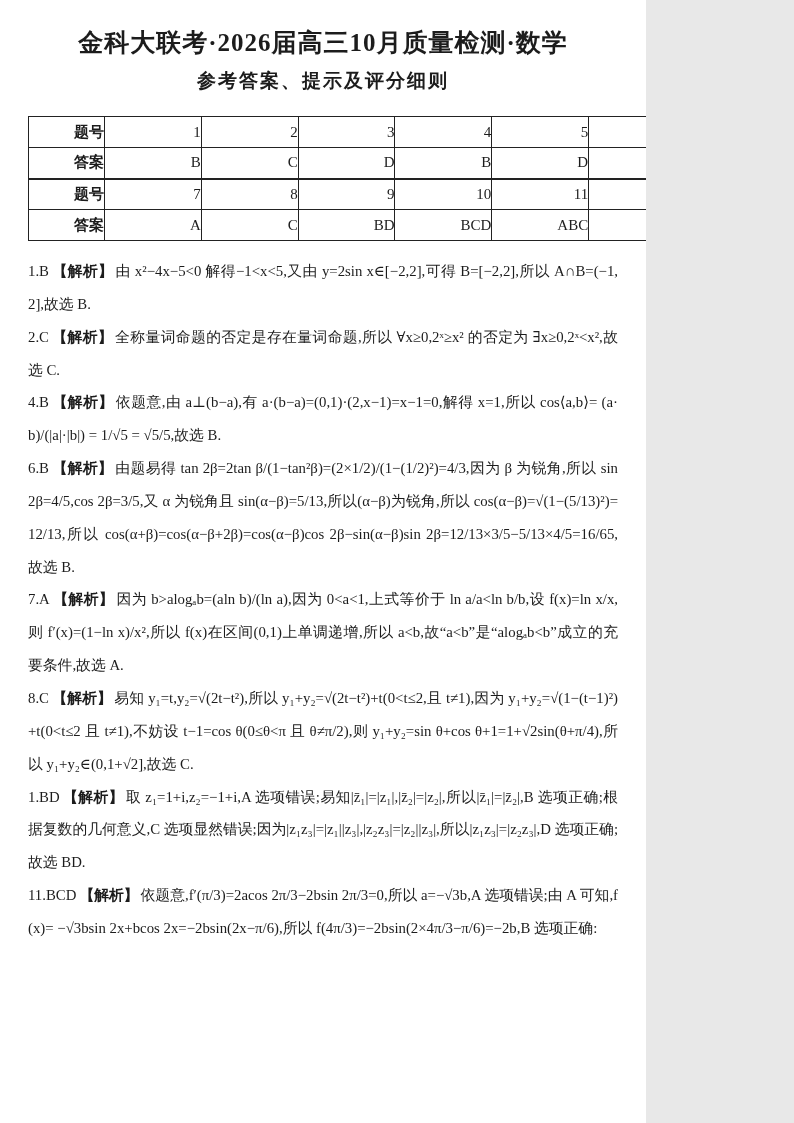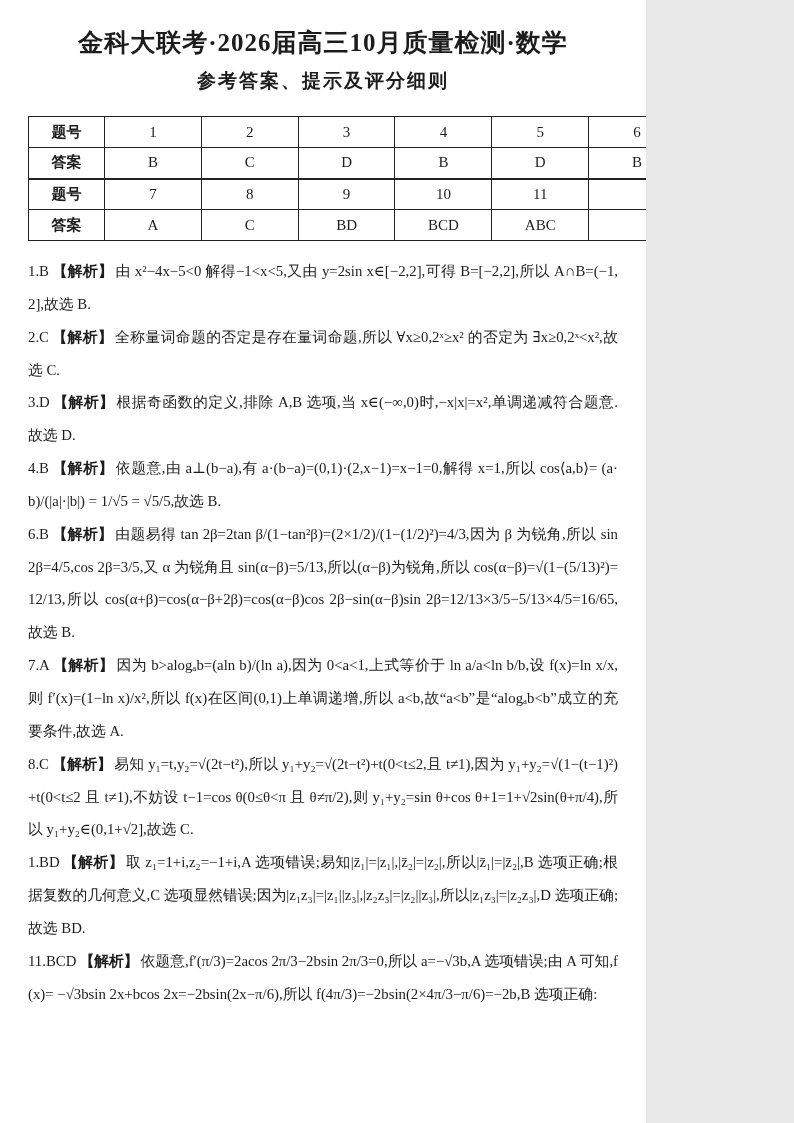--- a/index.html
+++ b/index.html
@@ -29,21 +29,21 @@
     margin-top: 9px;
   }
   table.answer-table {
     border-collapse: collapse;
     margin: 22px auto 14px auto;
     width: 658px;
     table-layout: fixed;
   }
   table.answer-table td {
     border: 1.6px solid #222;
-    text-align: center;
+    text-align: right;
     vertical-align: middle;
     font-size: 15px;
     height: 31px;
     font-family: "Liberation Serif", "DejaVu Serif", serif;
   }
   table.answer-table td.rh {
     width: 76px;
     font-weight: bold;
   }
   table.answer-table tr.sep td { border-top-width: 2.2px; }
@@ -107,23 +107,20 @@
   </table>
 
   <div class="solutions">
     <p class="sol">
       <span class="sid">1.B</span><span class="label">【解析】</span><span class="body">由 x²−4x−5&lt;0 解得−1&lt;x&lt;5,又由 y=2sin x∈[−2,2],可得 B=[−2,2],所以 A∩B=(−1,2],故选 B.</span>
     </p>
     <p class="sol">
       <span class="sid">2.C</span><span class="label">【解析】</span><span class="body">全称量词命题的否定是存在量词命题,所以 ∀x≥0,2ˣ≥x² 的否定为 ∃x≥0,2ˣ&lt;x²,故选 C.</span>
     </p>
     <p class="sol">
-      <span class="sid">3.D</span><span class="label">【解析】</span><span class="body">根据奇函数的定义,排除 A,B 选项,当 x∈(−∞,0)时,−x|x|=x²,单调递减符合题意. 故选 D.</span>
-    </p>
-    <p class="sol">
       <span class="sid">4.B</span><span class="label">【解析】</span><span class="body">依题意,由 a⊥(b−a),有 a·(b−a)=(0,1)·(2,x−1)=x−1=0,解得 x=1,所以 cos⟨a,b⟩= (a·b)/(|a|·|b|) = 1/√5 = √5/5,故选 B.</span>
     </p>
     <p class="sol">
       <span class="sid">6.B</span><span class="label">【解析】</span><span class="body">由题易得 tan 2β=2tan β/(1−tan²β)=(2×1/2)/(1−(1/2)²)=4/3,因为 β 为锐角,所以 sin 2β=4/5,cos 2β=3/5,又 α 为锐角且 sin(α−β)=5/13,所以(α−β)为锐角,所以 cos(α−β)=√(1−(5/13)²)=12/13,所以 cos(α+β)=cos(α−β+2β)=cos(α−β)cos 2β−sin(α−β)sin 2β=12/13×3/5−5/13×4/5=16/65,故选 B.</span>
     </p>
     <p class="sol">
       <span class="sid">7.A</span><span class="label">【解析】</span><span class="body">因为 b&gt;alogₐb=(aln b)/(ln a),因为 0&lt;a&lt;1,上式等价于 ln a/a&lt;ln b/b,设 f(x)=ln x/x,则 f′(x)=(1−ln x)/x²,所以 f(x)在区间(0,1)上单调递增,所以 a&lt;b,故“a&lt;b”是“alogₐb&lt;b”成立的充要条件,故选 A.</span>
     </p>
     <p class="sol">
       <span class="sid">8.C</span><span class="label">【解析】</span><span class="body">易知 y₁=t,y₂=√(2t−t²),所以 y₁+y₂=√(2t−t²)+t(0&lt;t≤2,且 t≠1),因为 y₁+y₂=√(1−(t−1)²)+t(0&lt;t≤2 且 t≠1),不妨设 t−1=cos θ(0≤θ&lt;π 且 θ≠π/2),则 y₁+y₂=sin θ+cos θ+1=1+√2sin(θ+π/4),所以 y₁+y₂∈(0,1+√2],故选 C.</span>

